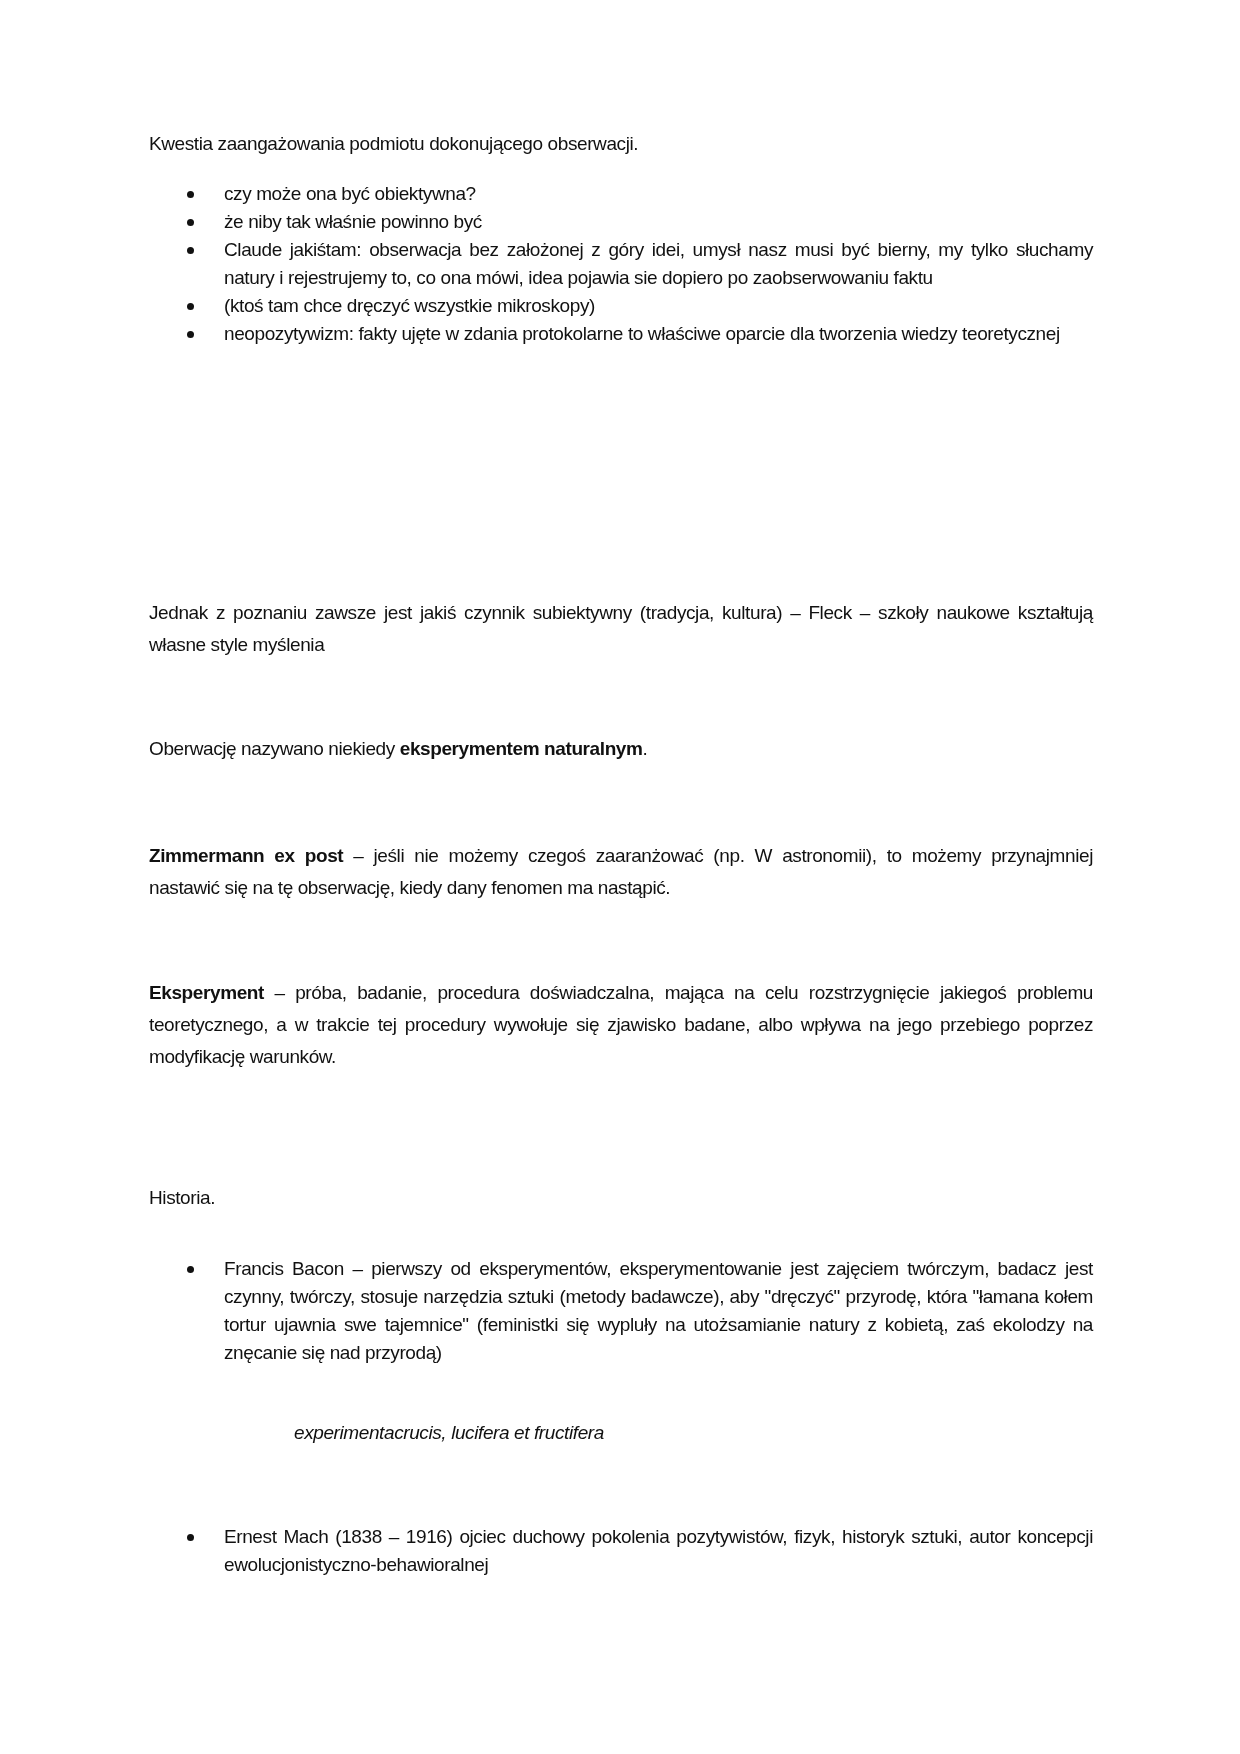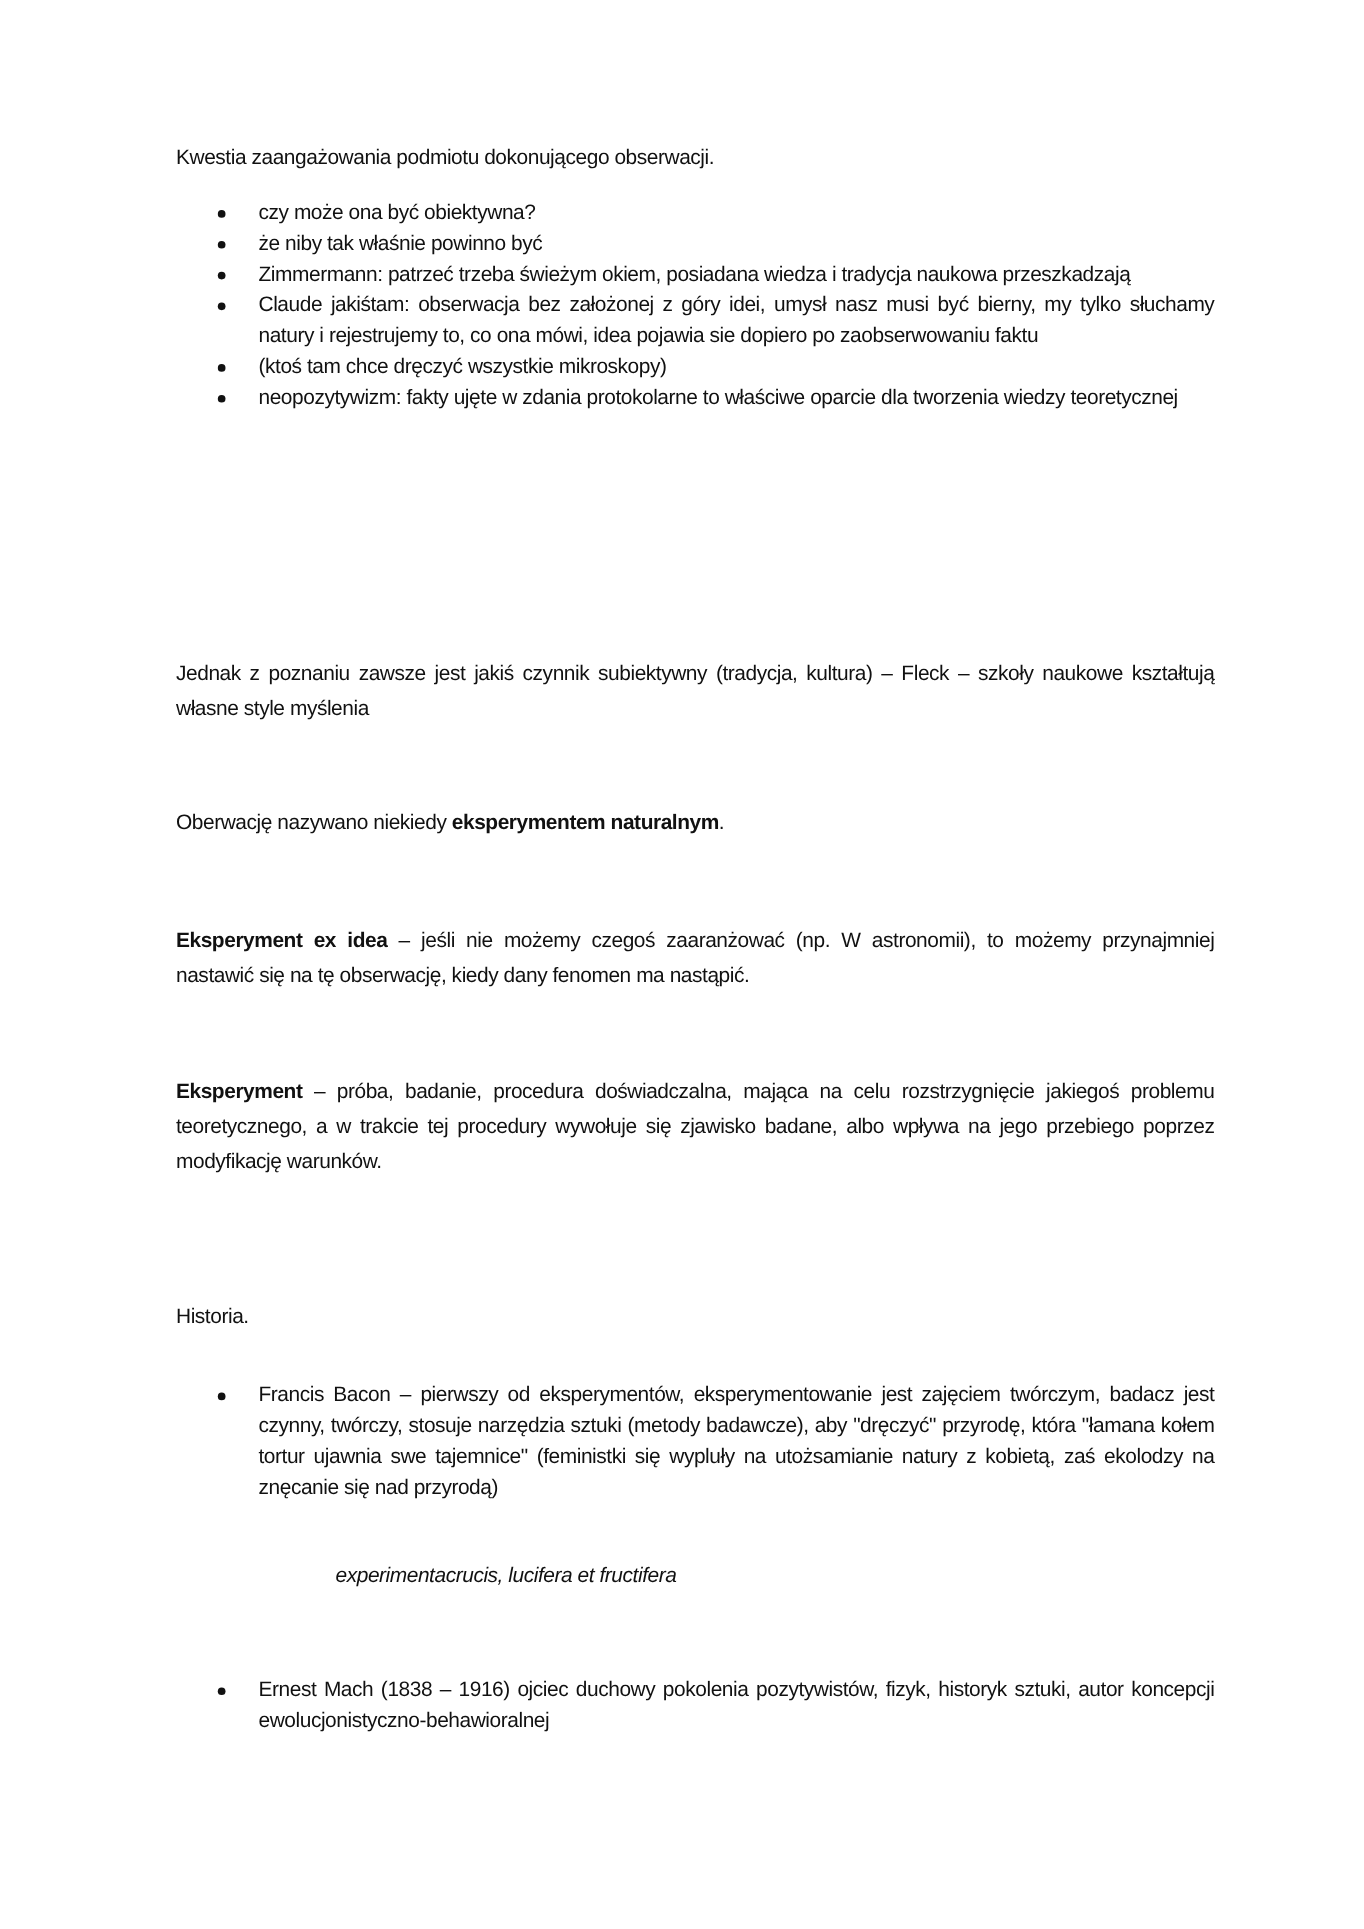--- a/index.html
+++ b/index.html
@@ -10,21 +10,21 @@
     body {
       width: 1240px;
       height: 1754px;
       position: relative;
       overflow: hidden;
       font-family: "Liberation Sans", "DejaVu Sans", sans-serif;
       color: #111111;
     }
     .page {
       position: absolute;
-      left: 12px; top: 0;
+      left: 1px; top: 0;
       width: 992px;
       height: 1754px;
       border-radius: 12px;
     }
     .block {
       position: absolute;
       left: 148px;
       width: 944px;
       font-size: 19px;
       line-height: 28px;
@@ -63,31 +63,30 @@
 </head>
 <body>
 
 <div class="page">
 
   <div class="block" style="top:130px;">Kwestia zaangażowania podmiotu dokonującego obserwacji.</div>
 
   <ul class="bullets" style="top:180px;">
     <li><span class="bullet"></span><span>czy może ona być obiektywna?</span></li>
     <li><span class="bullet"></span><span>że niby tak właśnie powinno być</span></li>
-    <li><span class="bullet"></span><span>Zimmermann: patrzeć trzeba świeżym okiem, posiadana wiedza i tradycja naukowa przeszkadzają</span></li>
     <li><span class="bullet"></span><span>Claude jakiśtam: obserwacja bez założonej z góry idei, umysł nasz musi być bierny, my tylko słuchamy natury i rejestrujemy to, co ona mówi, idea pojawia sie dopiero po zaobserwowaniu faktu</span></li>
     <li><span class="bullet"></span><span>(ktoś tam chce dręczyć wszystkie mikroskopy)</span></li>
     <li><span class="bullet"></span><span>neopozytywizm: fakty ujęte w zdania protokolarne to właściwe oparcie dla tworzenia wiedzy teoretycznej</span></li>
   </ul>
 
   <div class="block justify" style="top:597px; line-height:32px;">Jednak z poznaniu zawsze jest jakiś czynnik subiektywny (tradycja, kultura) – Fleck – szkoły naukowe kształtują własne style myślenia</div>
 
   <div class="block" style="top:735px;"><span>Oberwację nazywano niekiedy </span><span class="bold">eksperymentem naturalnym</span><span>.</span></div>
 
-  <div class="block justify" style="top:840px; line-height:32px;"><span class="bold">Eksperyment ex idea</span><span> – jeśli nie możemy czegoś zaaranżować (np. W astronomii), to możemy przynajmniej nastawić się na tę obserwację, kiedy dany fenomen ma nastąpić.</span></div>
+  <div class="block justify" style="top:840px; line-height:32px;"><span class="bold">Zimmermann ex post</span><span> – jeśli nie możemy czegoś zaaranżować (np. W astronomii), to możemy przynajmniej nastawić się na tę obserwację, kiedy dany fenomen ma nastąpić.</span></div>
 
   <div class="block justify" style="top:977px; line-height:32px;"><span class="bold">Eksperyment</span><span> – próba, badanie, procedura doświadczalna, mająca na celu rozstrzygnięcie jakiegoś problemu teoretycznego, a w trakcie tej procedury wywołuje się zjawisko badane, albo wpływa na jego przebiego poprzez modyfikację warunków.</span></div>
 
   <div class="block" style="top:1150px;margin-top:34px;">Historia.</div>
 
   <ul class="bullets" style="top:1255px;">
     <li><span class="bullet"></span><span>Francis Bacon – pierwszy od eksperymentów, eksperymentowanie jest zajęciem twórczym, badacz jest czynny, twórczy, stosuje narzędzia sztuki (metody badawcze), aby "dręczyć" przyrodę, która "łamana kołem tortur ujawnia swe tajemnice" (feministki się wypluły na utożsamianie natury z kobietą, zaś ekolodzy na znęcanie się nad przyrodą)</span></li>
   </ul>
 
   <div class="block ital" style="top:1419px; left:293px; width:700px;">experimentacrucis, lucifera et fructifera</div>

